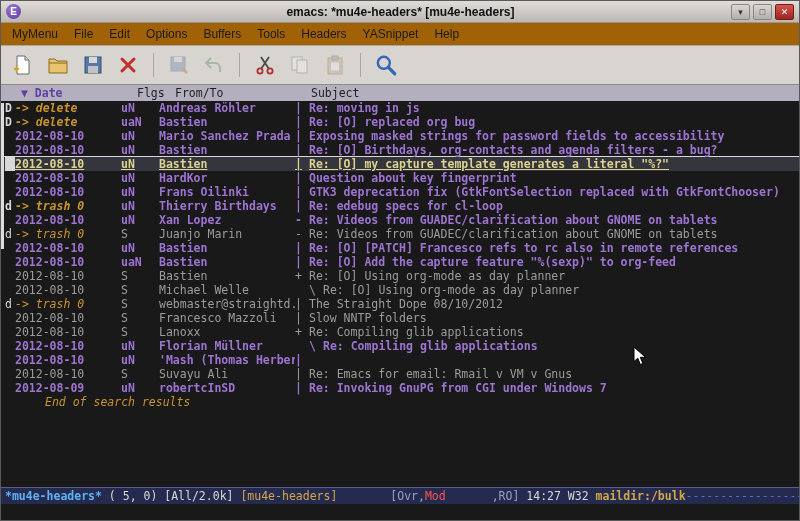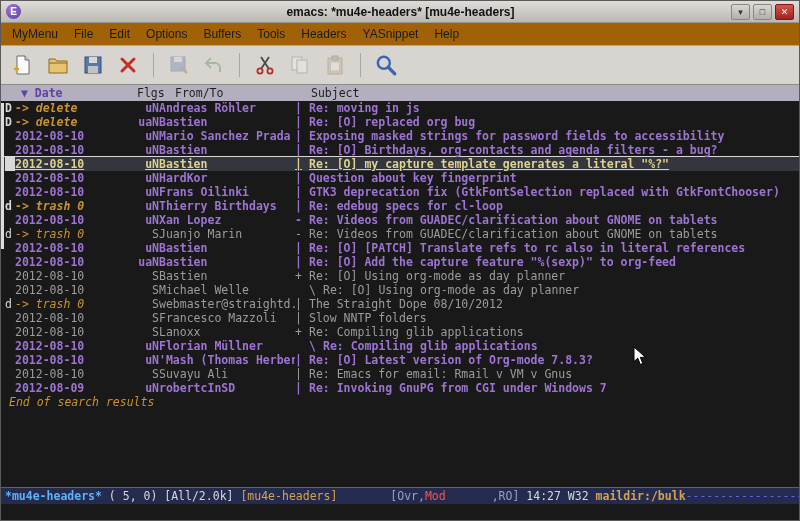--- a/index.html
+++ b/index.html
@@ -32,33 +32,33 @@
   .header-line { height: 16px; line-height: 16px; flex: none; display: flex; padding-left: 20px; background: #b3afbe; color: #1e1e1e; white-space: pre; }
   .hl-date { width: 116px; flex: none; color: #5f3fa6; font-weight: bold; }
   .hl-flags { width: 38px; flex: none; }
   .hl-from { width: 136px; flex: none; }
   .hl-subject { flex: 1; }
   .list { flex: 1; position: relative; overflow: hidden; }
   .row { display: flex; height: 14px; line-height: 14px; padding-left: 4px; white-space: pre; }
   .row .c { flex: 0 0 auto; overflow: hidden; }
   .mark { width: 10px; }
   .date { width: 106px; }
-  .flags { width: 38px; text-align: right; }
+  .flags { width: 38px; }
   .from { width: 136px; }
   .sep { width: 14px; }
   .subject { flex: 1 1 auto; }
   .child .sep { padding-left: 14px; width: 28px; }
   .unread { color: #9d74d2; font-weight: bold; }
   .read { color: #9c9c9c; }
   .marked .date { color: #c9932f; font-style: italic; }
   .row .mark { color: #d6d6d6; font-style: normal; }
   .current { background: #35353d; box-shadow: 0 -1px 0 #d8d8d8; }
   .current .c { color: #dbd38f; text-decoration: underline; }
   .current .mark { background: #d8d8d8; }
-  .end-line { height: 14px; line-height: 14px; padding-left: 8px; color: #c9932f; font-style: italic; }
+  .end-line { height: 14px; line-height: 14px; padding-left: 16px; color: #c9932f; font-style: italic; margin-left: 28px; }
   .scroll-thumb { position: absolute; left: 0; top: 2px; width: 3px; height: 146px; background: #dcdcdc; }
   
   .modeline { height: 17px; line-height: 16px; flex: none; padding: 0 4px; background: #252b4e; border-top: 1px solid #585f8e; white-space: pre; overflow: hidden; font-family: "DejaVu Sans Mono", monospace; font-size: 11.5px; color: #c9c9c9; }
   .ml-buf { color: #5fb3f5; font-weight: bold; }
   .ml-plain { color: #d8d8d8; }
   .ml-mode { color: #d2a54a; }
   .ml-dim { color: #9aa0bf; margin-left: 46px; }
   .ml-mod { color: #ff5252; font-weight: normal; }
   .ml-maildir { color: #d2a54a; font-weight: bold; }
   .ml-fill { color: #5a6ad8; }
@@ -250,21 +250,21 @@
     <span class="c from">Juanjo Marin</span>
     <span class="c sep">-</span>
     <span class="c subject">Re: Videos from GUADEC/clarification about GNOME on tablets</span>
   </div>
           <div class="row unread">
     <span class="c mark"></span>
     <span class="c date">2012-08-10</span>
     <span class="c flags">uN</span>
     <span class="c from">Bastien</span>
     <span class="c sep">|</span>
-    <span class="c subject">Re: [O] [PATCH] Translate refs to rc also in literal references</span>
+    <span class="c subject">Re: [O] [PATCH] Francesco refs to rc also in remote references</span>
   </div>
           <div class="row unread">
     <span class="c mark"></span>
     <span class="c date">2012-08-10</span>
     <span class="c flags">uaN</span>
     <span class="c from">Bastien</span>
     <span class="c sep">|</span>
     <span class="c subject">Re: [O] Add the capture feature "%(sexp)" to org-feed</span>
   </div>
           <div class="row read">
@@ -314,21 +314,20 @@
     <span class="c from">Florian Müllner</span>
     <span class="c sep">\</span>
     <span class="c subject">Re: Compiling glib applications</span>
   </div>
           <div class="row unread">
     <span class="c mark"></span>
     <span class="c date">2012-08-10</span>
     <span class="c flags">uN</span>
     <span class="c from">'Mash (Thomas Herbert)</span>
     <span class="c sep">|</span>
-    <span class="c subject">Re: [O] Latest version of Org-mode 7.8.3?</span>
   </div>
           <div class="row read">
     <span class="c mark"></span>
     <span class="c date">2012-08-10</span>
     <span class="c flags">S</span>
     <span class="c from">Suvayu Ali</span>
     <span class="c sep">|</span>
     <span class="c subject">Re: Emacs for email: Rmail v VM v Gnus</span>
   </div>
           <div class="row unread">

